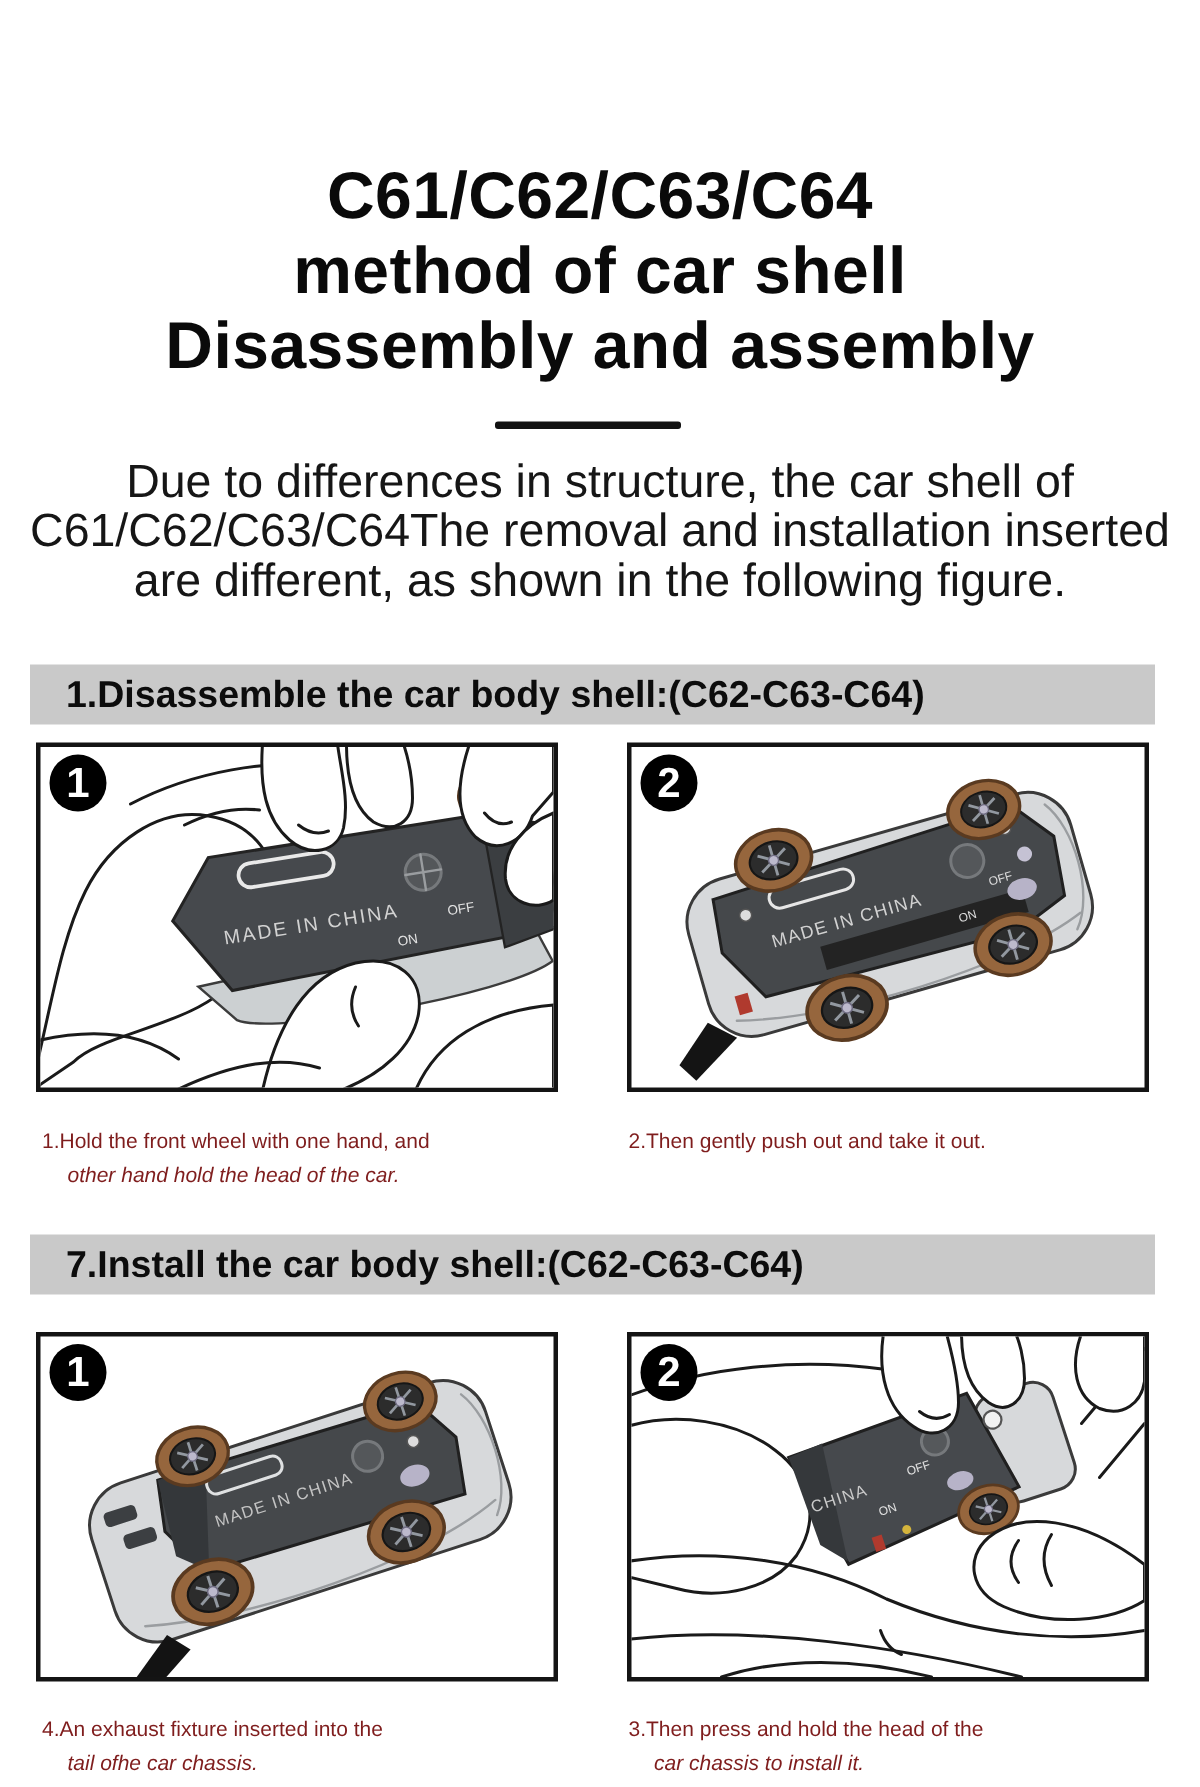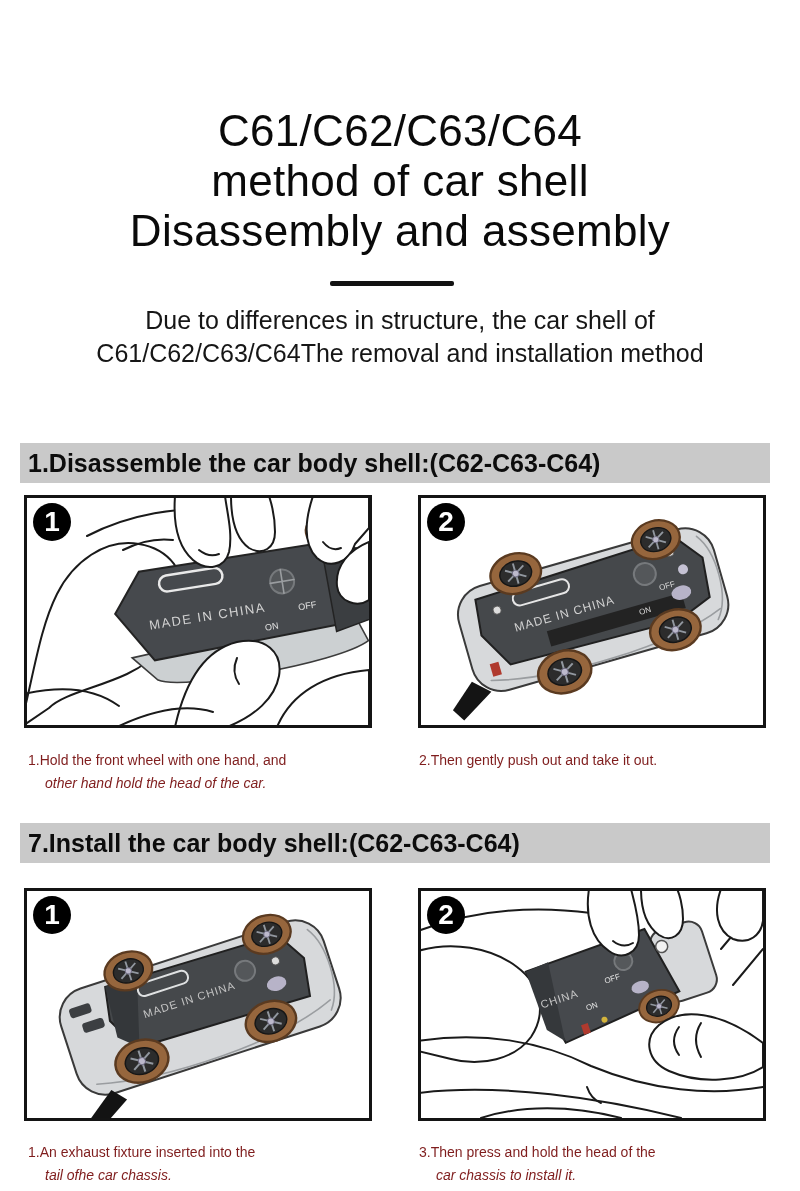--- a/index.html
+++ b/index.html
@@ -1,26 +1,26 @@
 <!DOCTYPE html>
 <html><head>
 <meta charset="utf-8">
 <style>
   html,body { margin:0; padding:0; background:#ffffff; }
   body { font-family:"Liberation Sans","DejaVu Sans",sans-serif; color:#111; }
   .page { position:relative; width:800px; height:1191px; background:#ffffff; overflow:hidden; }
 
   .title { position:absolute; top:106px; left:0; width:100%; text-align:center;
-           font-weight:normal; font-size:44px; line-height:50px; letter-spacing:0.3px; color:#0a0a0a; }
+           font-weight:bold; font-size:44px; line-height:50px; letter-spacing:0.3px; color:#0a0a0a; }
   .divider { position:absolute; top:281px; left:330px; width:124px; height:5px; background:#121212; border-radius:2px; }
   .intro { position:absolute; top:304px; left:0; width:100%; text-align:center;
-           font-size:25px; line-height:33px; color:#161616; }
+           font-size:31px; line-height:33px; color:#161616; }
 
   .section-bar { position:absolute; left:20px; width:750px; height:40px; background:#c9c9c9;
-                 font-size:25px; font-weight:bold; line-height:40px; padding-left:8px;
+                 font-size:25px; font-weight:bold; line-height:40px; padding-left:24px;
                  box-sizing:border-box; color:#0c0c0c; white-space:nowrap; }
   #bar1 { top:443px; }
   #bar2 { top:823px; }
 
   .panel { position:absolute; width:348px; height:233px; border:3px solid #141414;
            background:#fff; box-sizing:border-box; }
   #p11 { top:495px; left:24px; }
   #p12 { top:495px; left:418px; }
   #p21 { top:888px; left:24px; }
   #p22 { top:888px; left:418px; }
@@ -64,21 +64,22 @@
 
   <div class="title">
     <div>C61/C62/C63/C64</div>
     <div>method of car shell</div>
     <div>Disassembly and assembly</div>
   </div>
   <div class="divider"></div>
 
   <div class="intro">
     <div>Due to differences in structure, the car shell of</div>
-    <div>C61/C62/C63/C64The removal and installation method</div>
+    <div>C61/C62/C63/C64The removal and installation inserted</div>
+    <div>are different, as shown in the following figure.</div>
   </div>
 
   <div class="section-bar" id="bar1">1.Disassemble the car body shell:(C62-C63-C64)</div>
 
   <figure class="panel" id="p11" style="margin:0">
     <svg viewBox="0 0 342 227" role="img">
 
       <g>
         <path class="hand" d="M -3,214 C 8,168 14,128 30,96 C 46,64 78,40 112,46 C 142,51 160,74 156,104 C 152,136 130,162 100,176 C 70,190 36,196 22,210 L -3,227 Z"></path>
         <path class="line" d="M 60,38 C 102,16 152,8 198,12"></path>
@@ -228,21 +229,21 @@
         <path class="line" d="M -3,150 C 60,140 120,150 170,175 C 230,200 290,205 342,196"></path>
         <path class="line" d="M -3,202 C 80,192 180,207 260,227"></path>
         <path class="line" d="M 60,227 C 100,214 150,214 200,227"></path>
         <path class="line" d="M 166,196 q 4,12 14,16"></path>
       </g>
     </svg>
     <div class="badge">2</div>
   </figure>
 
   <p class="caption" id="c21">
-    <span>1.An exhaust fixture inserted into the</span>
+    <span>4.An exhaust fixture inserted into the</span>
     <span class="cap2">tail ofhe car chassis.</span>
   </p>
   <p class="caption" id="c22">
     <span>3.Then press and hold the head of the</span>
     <span class="cap2">car chassis to install it.</span>
   </p>
 
 </div>
 
 </body></html>

